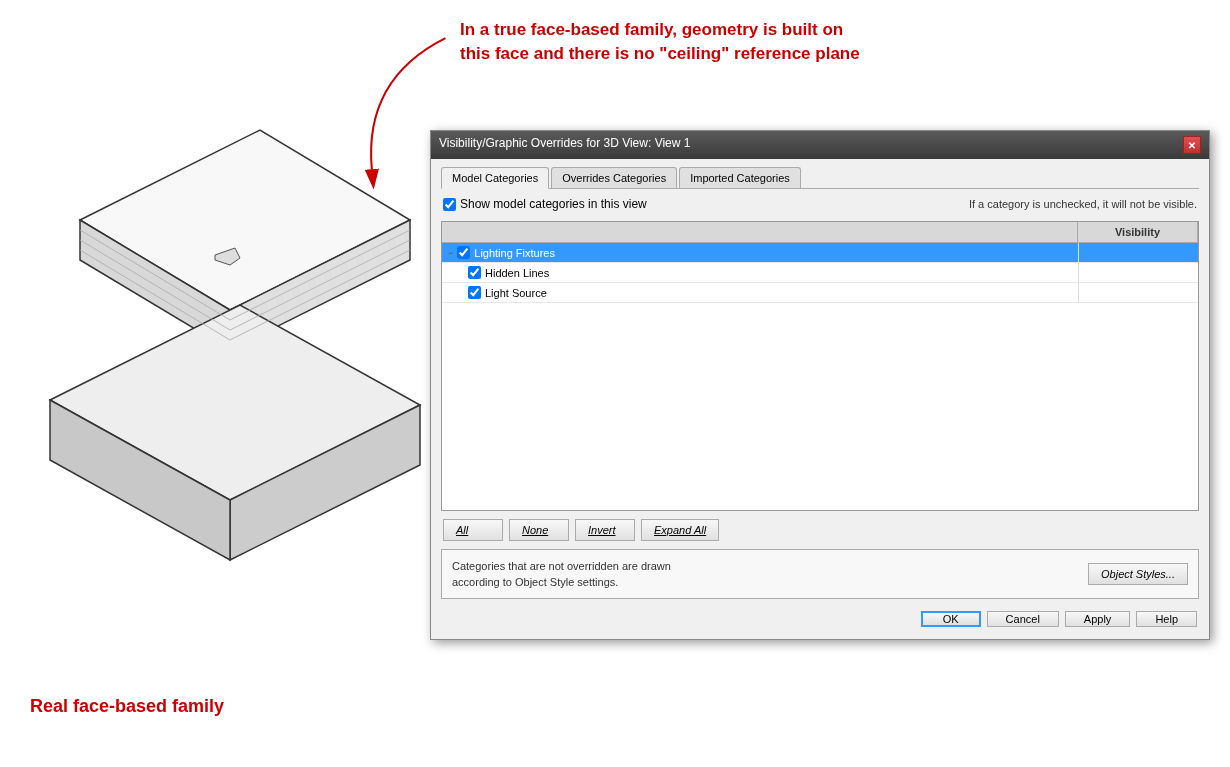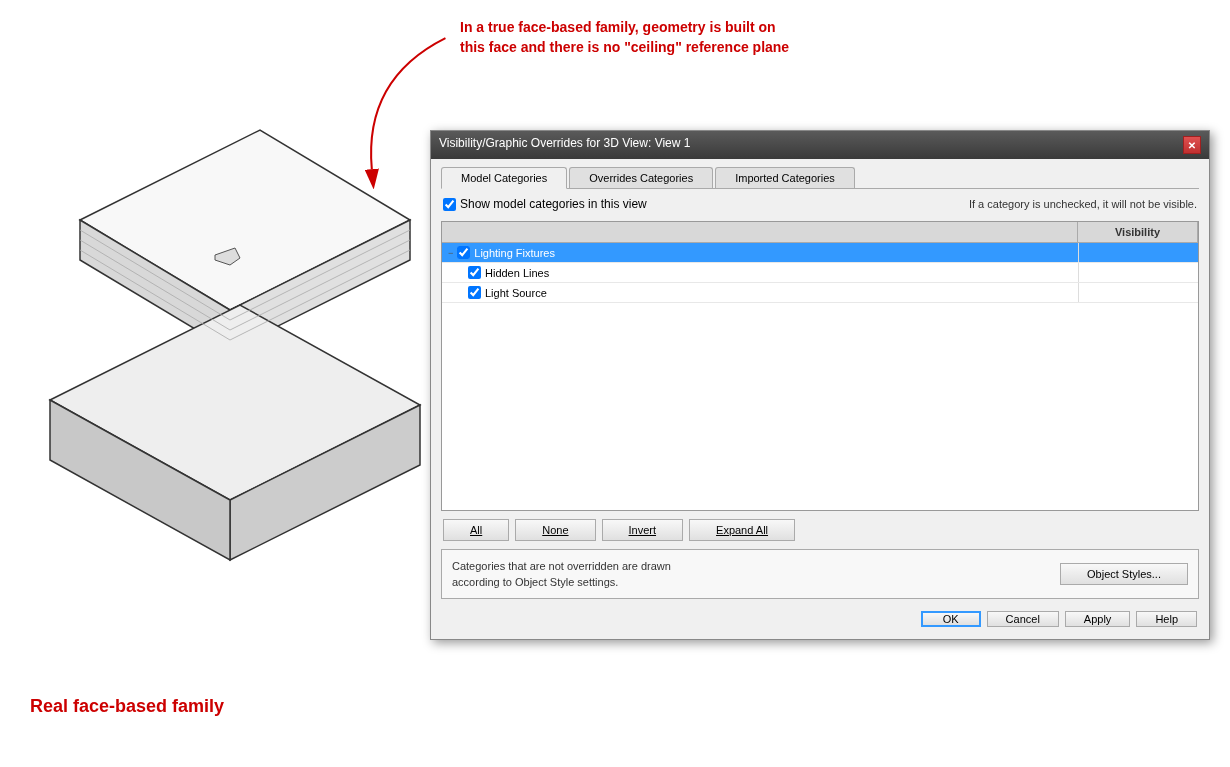--- a/index.html
+++ b/index.html
@@ -12,21 +12,21 @@
       position: relative;
       overflow: hidden;
     }
 
     
     .annotation-text {
       position: absolute;
       top: 18px;
       left: 460px;
       color: #cc0000;
-      font-size: 14px;
+      font-size: 17px;
       font-weight: bold;
       line-height: 1.4;
       width: 480px;
     }
 
     .annotation-arrow {
       position: absolute;
       top: 30px;
       left: 290px;
       width: 180px;
@@ -94,21 +94,21 @@
     }
 
     
     .tabs {
       display: flex;
       border-bottom: 1px solid #aaa;
       margin-bottom: 8px;
     }
 
     .tab {
-      padding: 4px 19px;
+      padding: 4px 10px;
       border: 1px solid #aaa;
       border-bottom: none;
       background: #e0e0e0;
       cursor: pointer;
       font-size: 11px;
       margin-right: 2px;
       border-radius: 3px 3px 0 0;
     }
 
     .tab.active {
@@ -210,27 +210,28 @@
 
     
     .bottom-buttons {
       display: flex;
       gap: 6px;
       margin-bottom: 8px;
       padding: 0 2px;
     }
 
     .btn {
-      padding: 4px 26px;
+      padding: 4px 12px;
       border: 1px solid #aaa;
       background: linear-gradient(to bottom, #f8f8f8, #e0e0e0);
       cursor: pointer;
       font-size: 11px;
       min-width: 60px;
       text-align: left;
+      font-style: italic;
     }
 
     .btn.underline span {
       text-decoration: underline;
     }
 
     
     .info-section {
       border: 1px solid #aaa;
       background: #f8f8f8;

